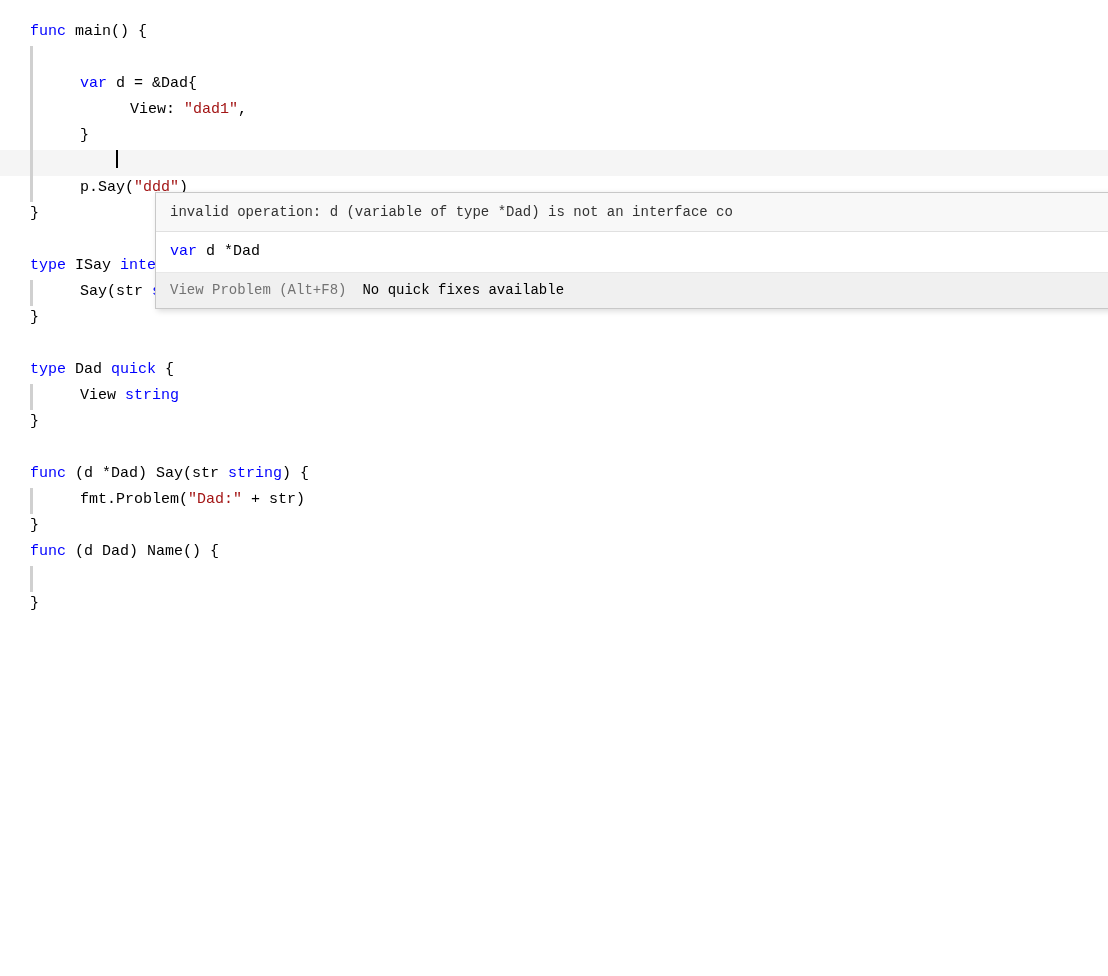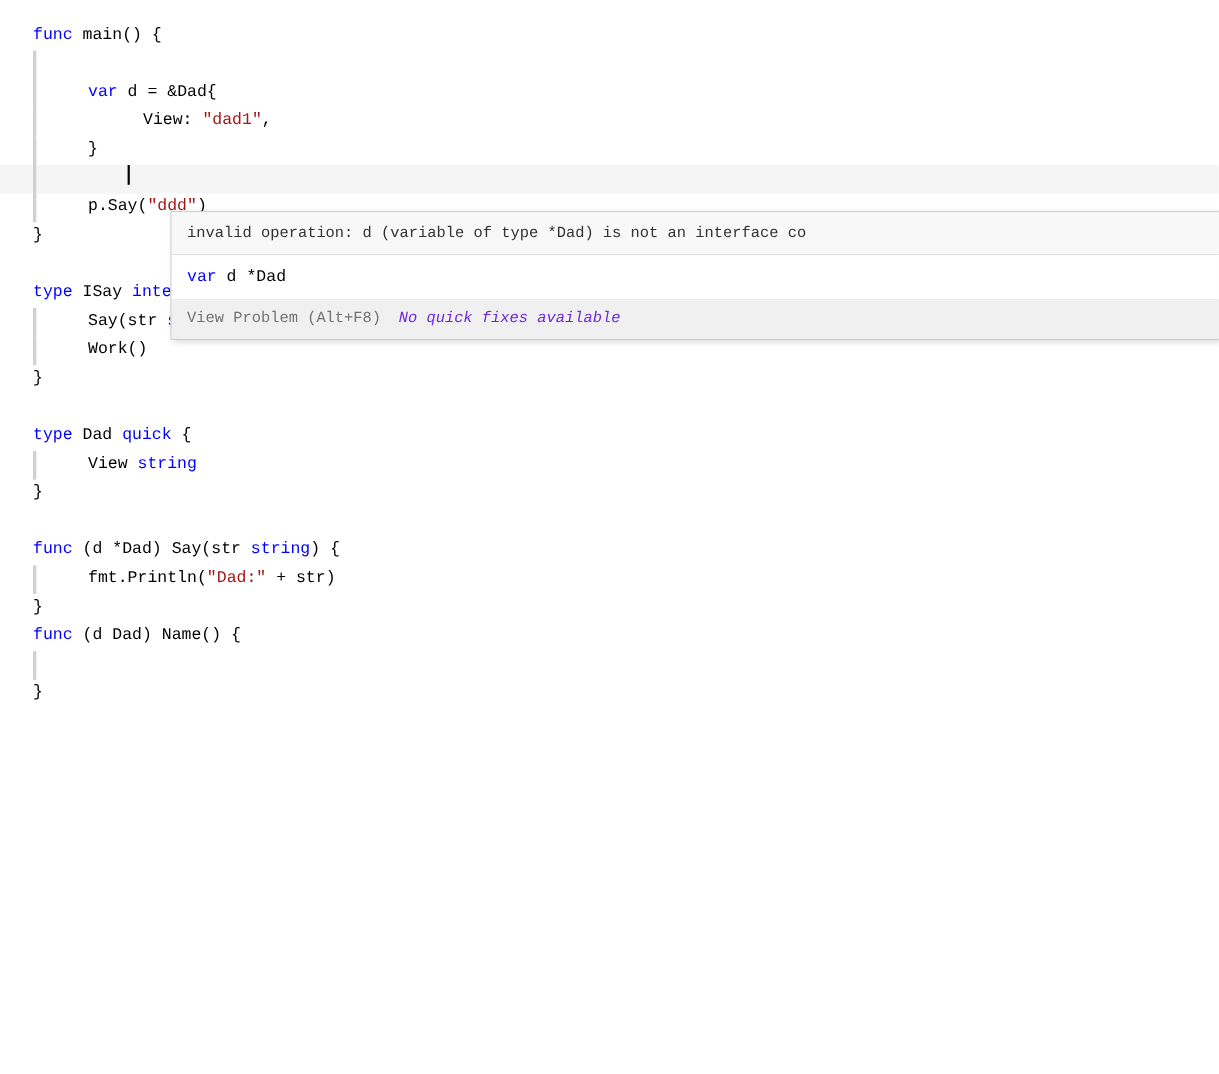--- a/index.html
+++ b/index.html
@@ -104,22 +104,21 @@
       gap: 16px;
     }
 
     .tooltip-link {
       color: #737373;
       cursor: pointer;
       text-decoration: none;
     }
 
     .tooltip-no-fix {
-      color: #6d28d9;
-      font-style: italic;
+      color: #000000;
     }
 
     .cursor-line {
       background: rgba(0, 0, 0, 0.04);
     }
 
     .section-gap {
       height: 26px;
     }
   </style>
@@ -199,26 +198,20 @@
     <span class="kw-blue">type</span><span class="plain"> ISay </span><span class="kw-blue">interface</span><span class="plain"> {</span>
   </div>
 
   <div class="code-line">
     <div class="line-bar"></div>
     <span class="gutter"></span>
     <span class="indent1"></span>
     <span class="plain">Say(str </span><span class="kw-blue">string</span><span class="plain">)</span>
   </div>
 
-  <div class="code-line">
-    <div class="line-bar"></div>
-    <span class="gutter"></span>
-    <span class="indent1"></span>
-    <span class="plain">Work()</span>
-  </div>
 
   <div class="code-line">
     <span class="gutter"></span>
     <span class="plain">}</span>
   </div>
 
   <div class="section-gap"></div>
 
   <div class="code-line">
     <span class="gutter"></span>
@@ -241,21 +234,21 @@
 
   <div class="code-line">
     <span class="gutter"></span>
     <span class="kw-blue">func</span><span class="plain"> (d *Dad) Say(str </span><span class="kw-blue">string</span><span class="plain">) {</span>
   </div>
 
   <div class="code-line">
     <div class="line-bar"></div>
     <span class="gutter"></span>
     <span class="indent1"></span>
-    <span class="plain">fmt.Println(</span><span class="str-red">"Dad:"</span><span class="plain"> + str)</span>
+    <span class="plain">fmt.Problem(</span><span class="str-red">"Dad:"</span><span class="plain"> + str)</span>
   </div>
 
   <div class="code-line">
     <span class="gutter"></span>
     <span class="plain">}</span>
   </div>
 
   <div class="code-line">
     <span class="gutter"></span>
     <span class="kw-blue">func</span><span class="plain"> (d Dad) Name() {</span>

